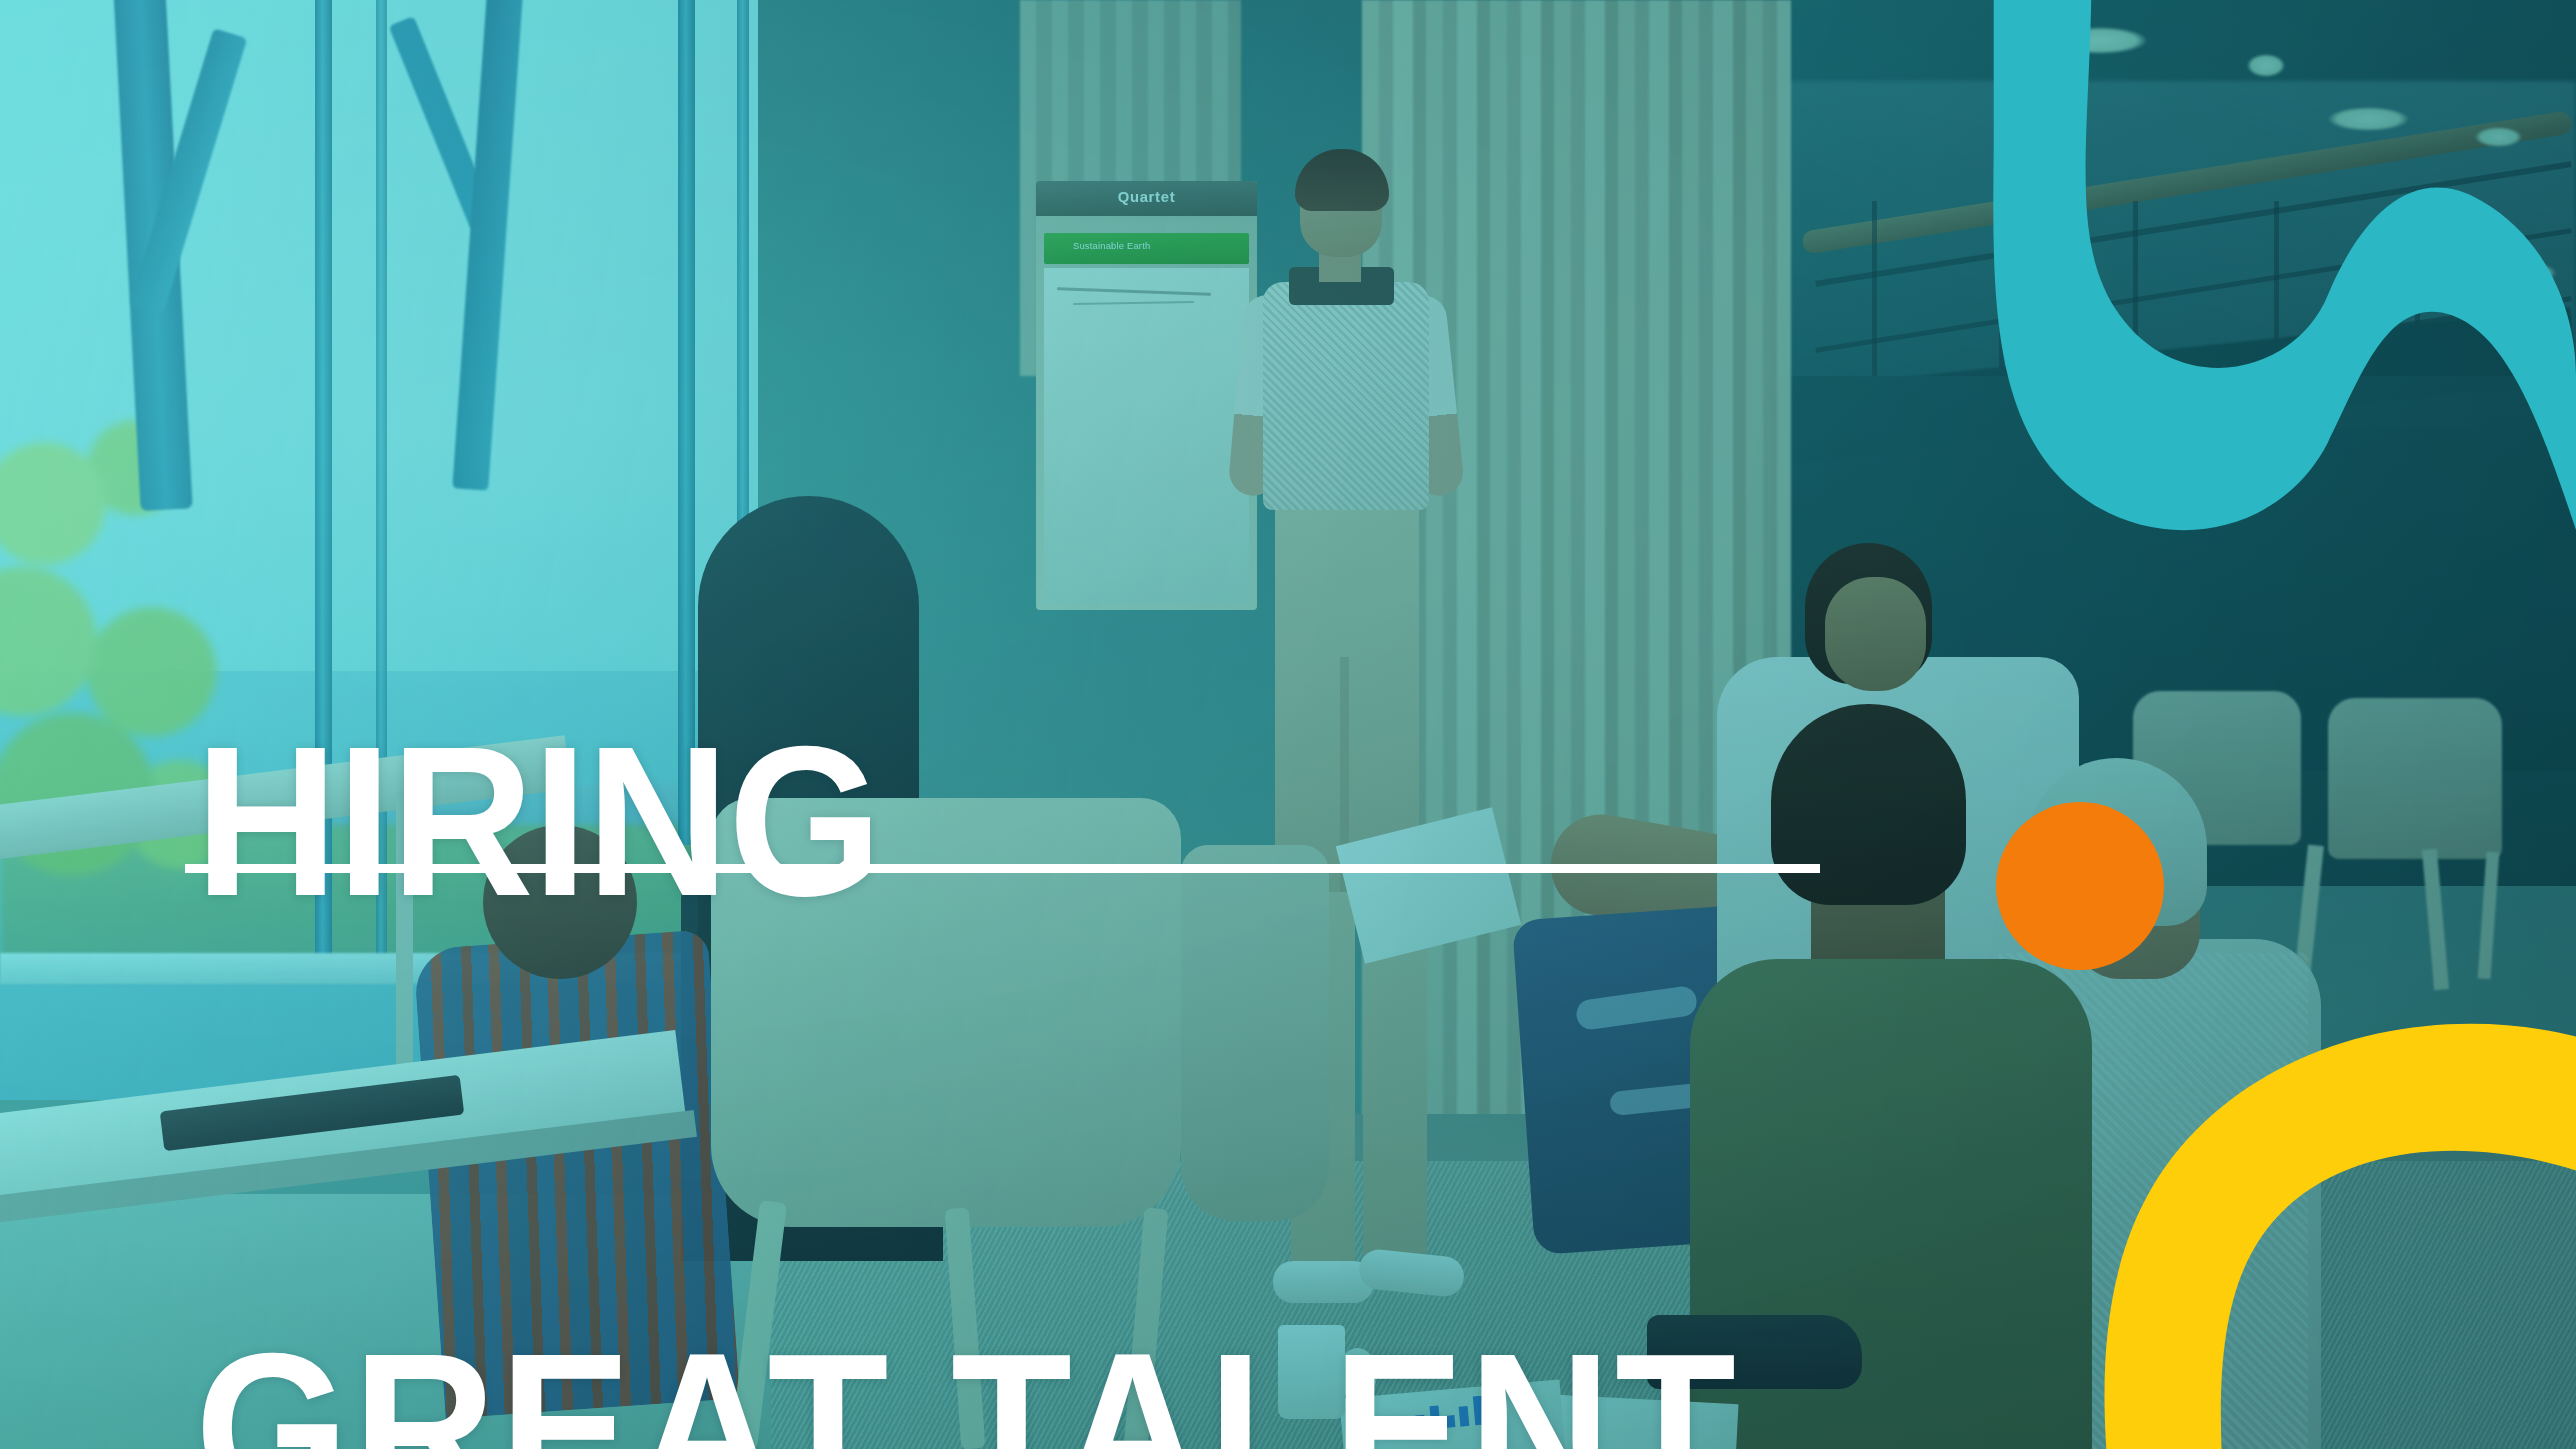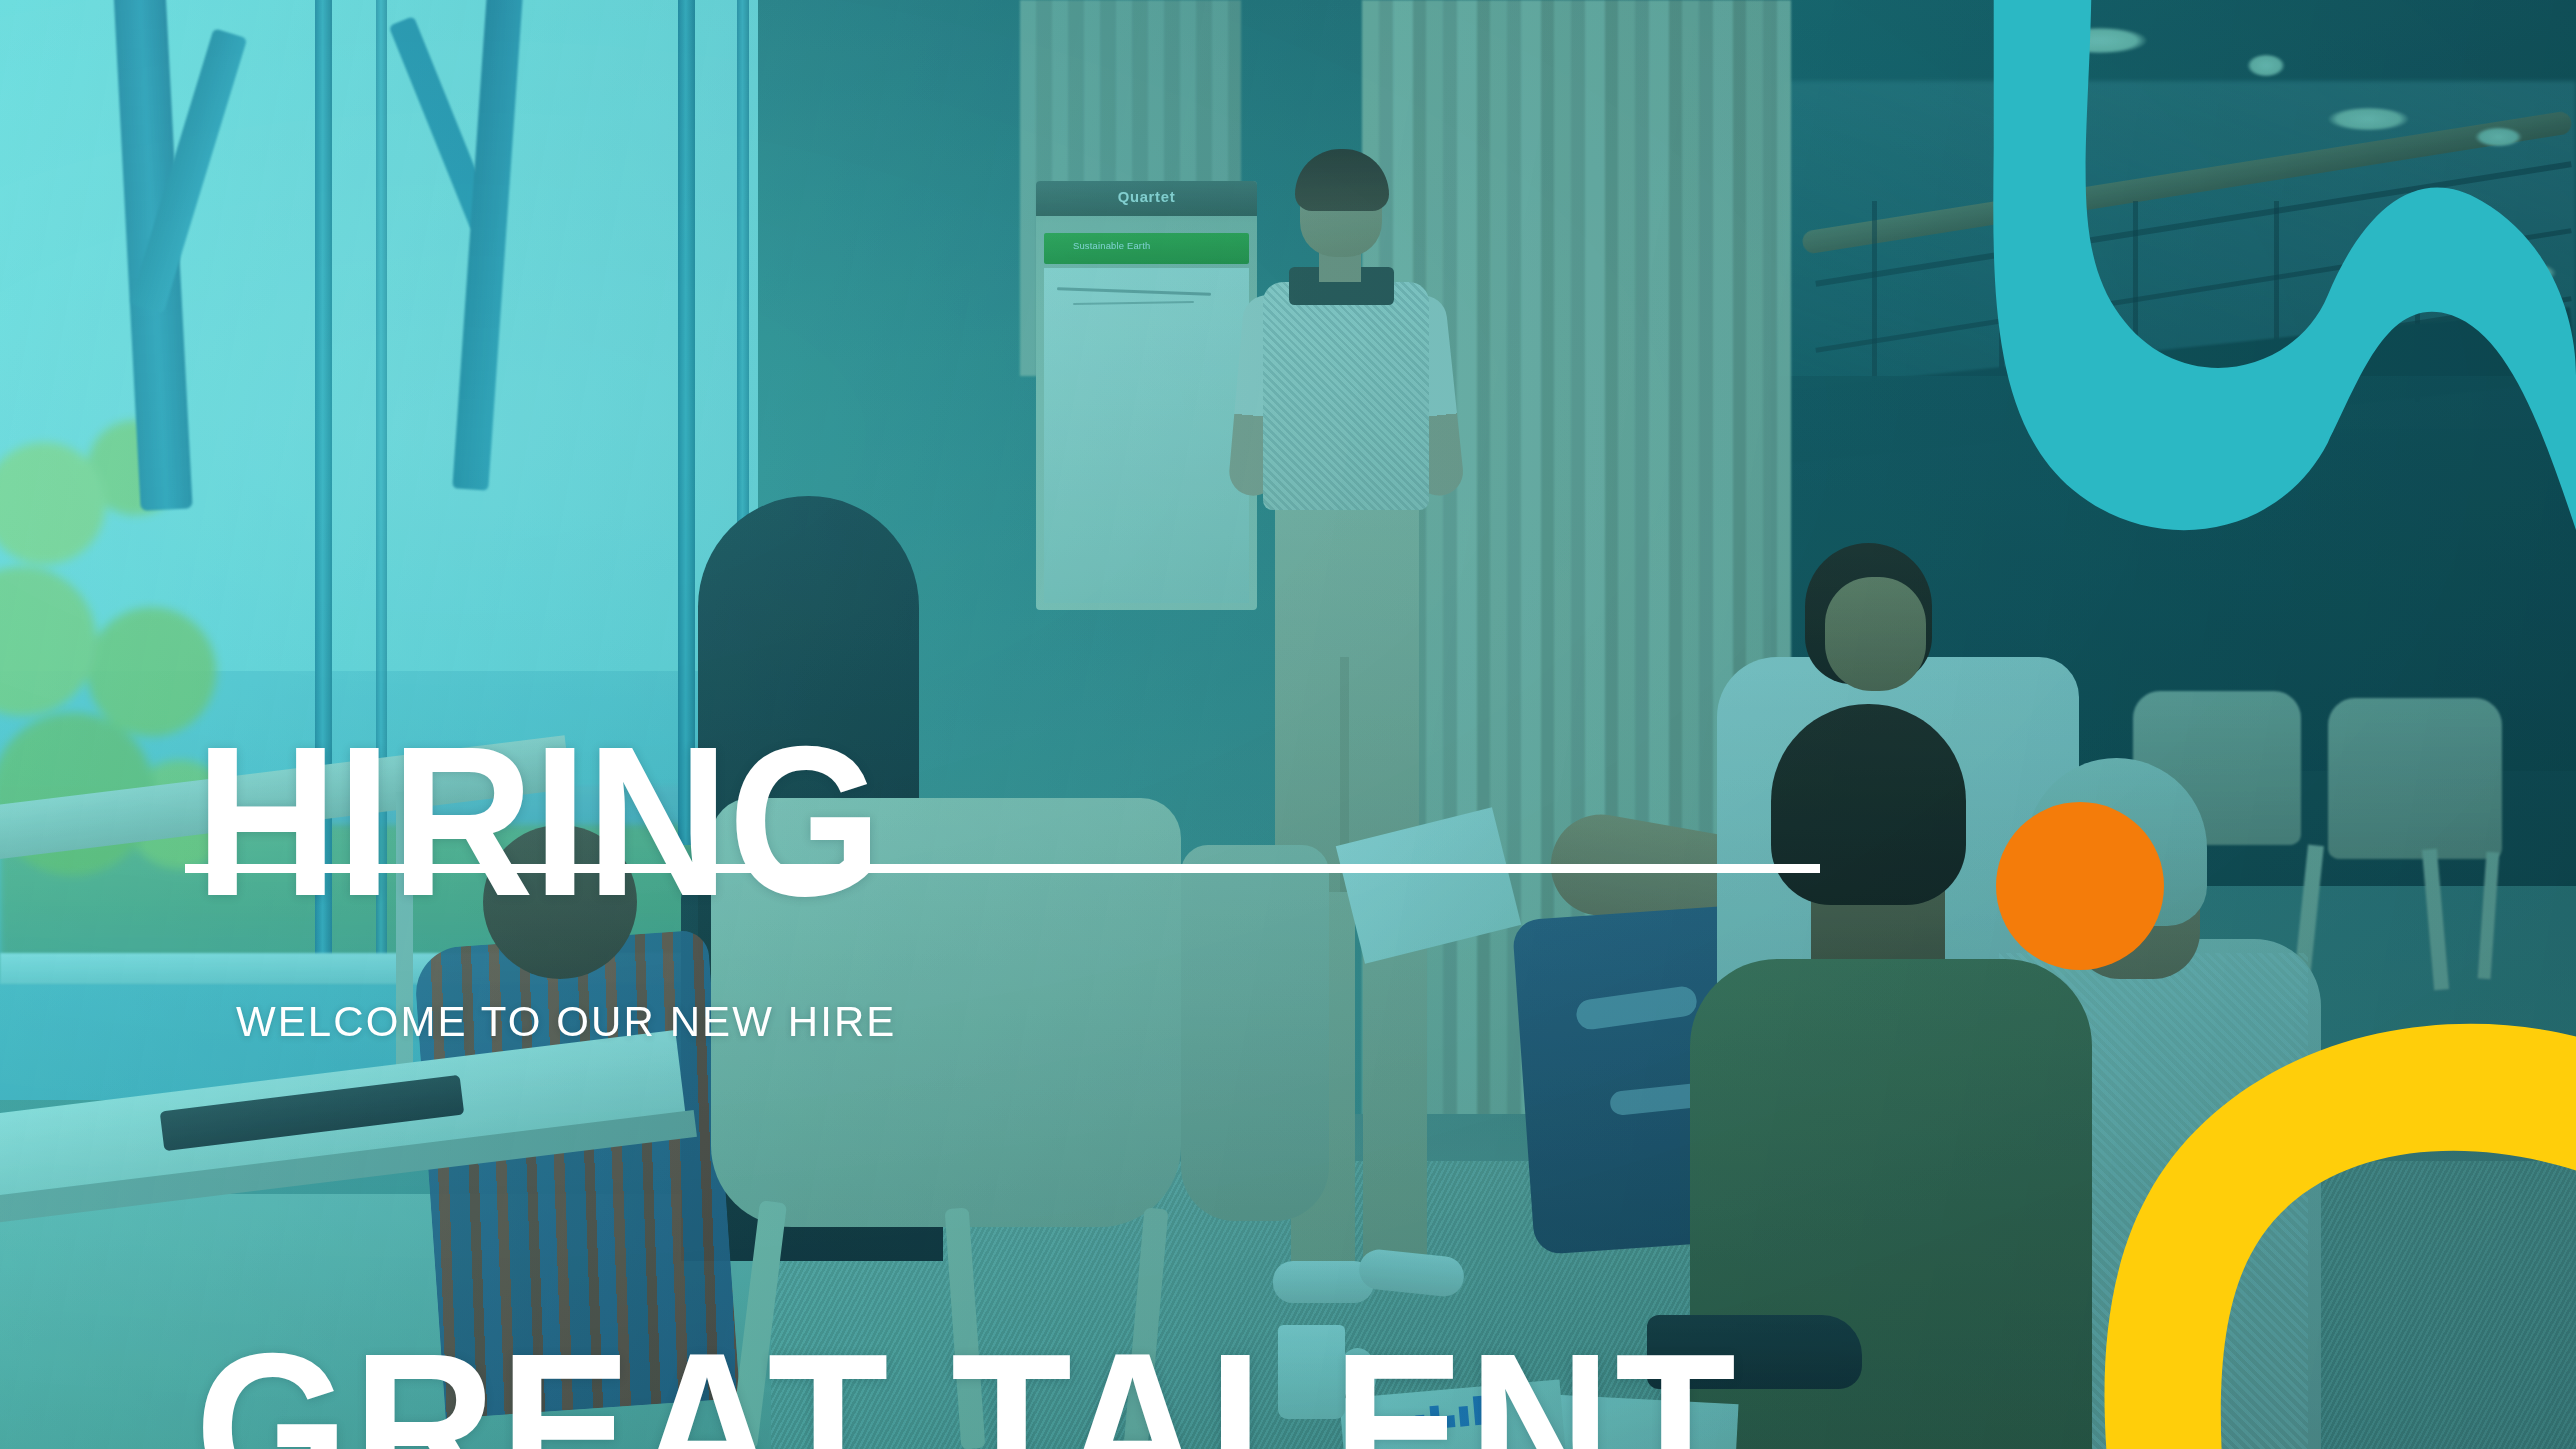--- a/index.html
+++ b/index.html
@@ -577,16 +577,15 @@
     <div class="orange-dot"></div>
   </div>
 
   <div class="headline">
     <span class="ln ln1">HIRING</span>
     <span class="ln ln2">GREAT TALENT</span>
   </div>
 
   <div class="divider"></div>
 
-  <div class="subtitle">WELCOME TO OUR NEW HIRE</div>
 
 </div>
 
 
 </body></html>

